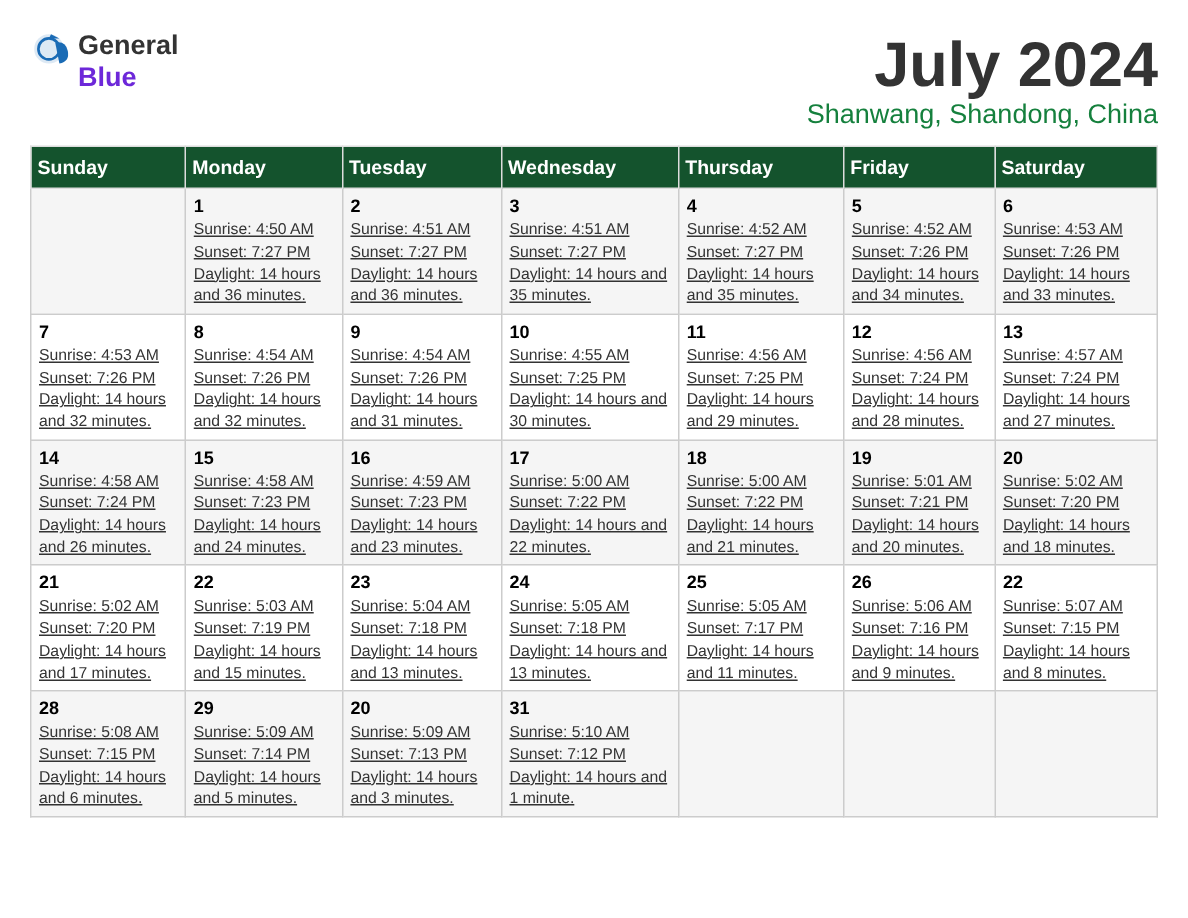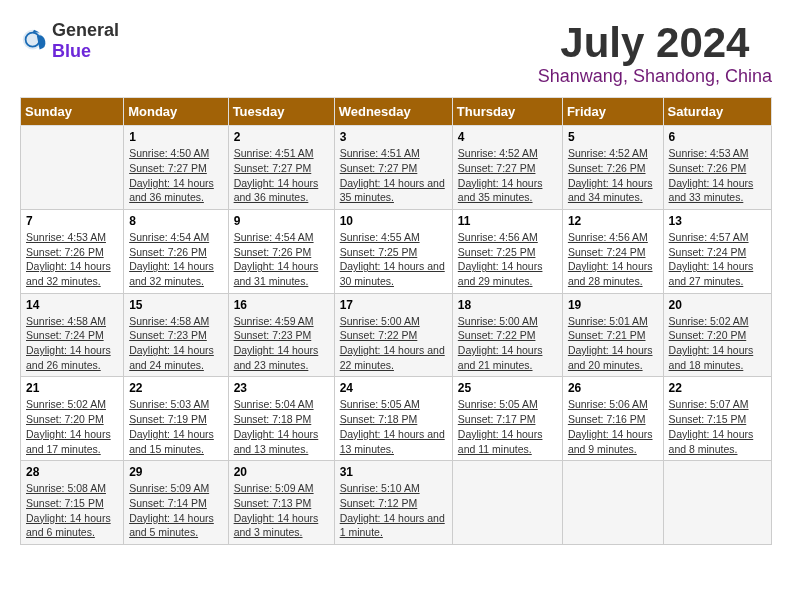--- a/index.html
+++ b/index.html
@@ -11,57 +11,57 @@
       padding: 20px;
     }
     .header-area {
       display: flex;
       justify-content: space-between;
       align-items: flex-start;
       margin-bottom: 10px;
     }
     .logo {
       display: flex;
-      align-items: center;
+      align-items: flex-start;
       gap: 4px;
     }
     .logo-text-general {
       font-size: 18px;
       font-weight: bold;
       color: #333;
     }
     .logo-text-blue {
       font-size: 18px;
       font-weight: bold;
       color: #6d28d9;
     }
     .logo-icon {
       width: 28px;
       height: 28px;
     }
     .title-area {
-      text-align: center;
+      text-align: right;
     }
     .month-title {
       font-size: 42px;
       font-weight: bold;
       color: #333;
       line-height: 1.1;
     }
     .location-title {
       font-size: 18px;
-      color: #701a75;
+      color: #15803d;
     }
     table {
       width: 100%;
       border-collapse: collapse;
       font-size: 11px;
     }
     thead tr th {
-      background-color: #a16207;
+      background-color: #14532d;
       color: #fff;
       padding: 6px 4px;
       text-align: left;
       font-size: 13px;
       font-weight: bold;
       border: 1px solid #ddd;
     }
     tbody tr td {
       border: 1px solid #ccc;
       vertical-align: top;

